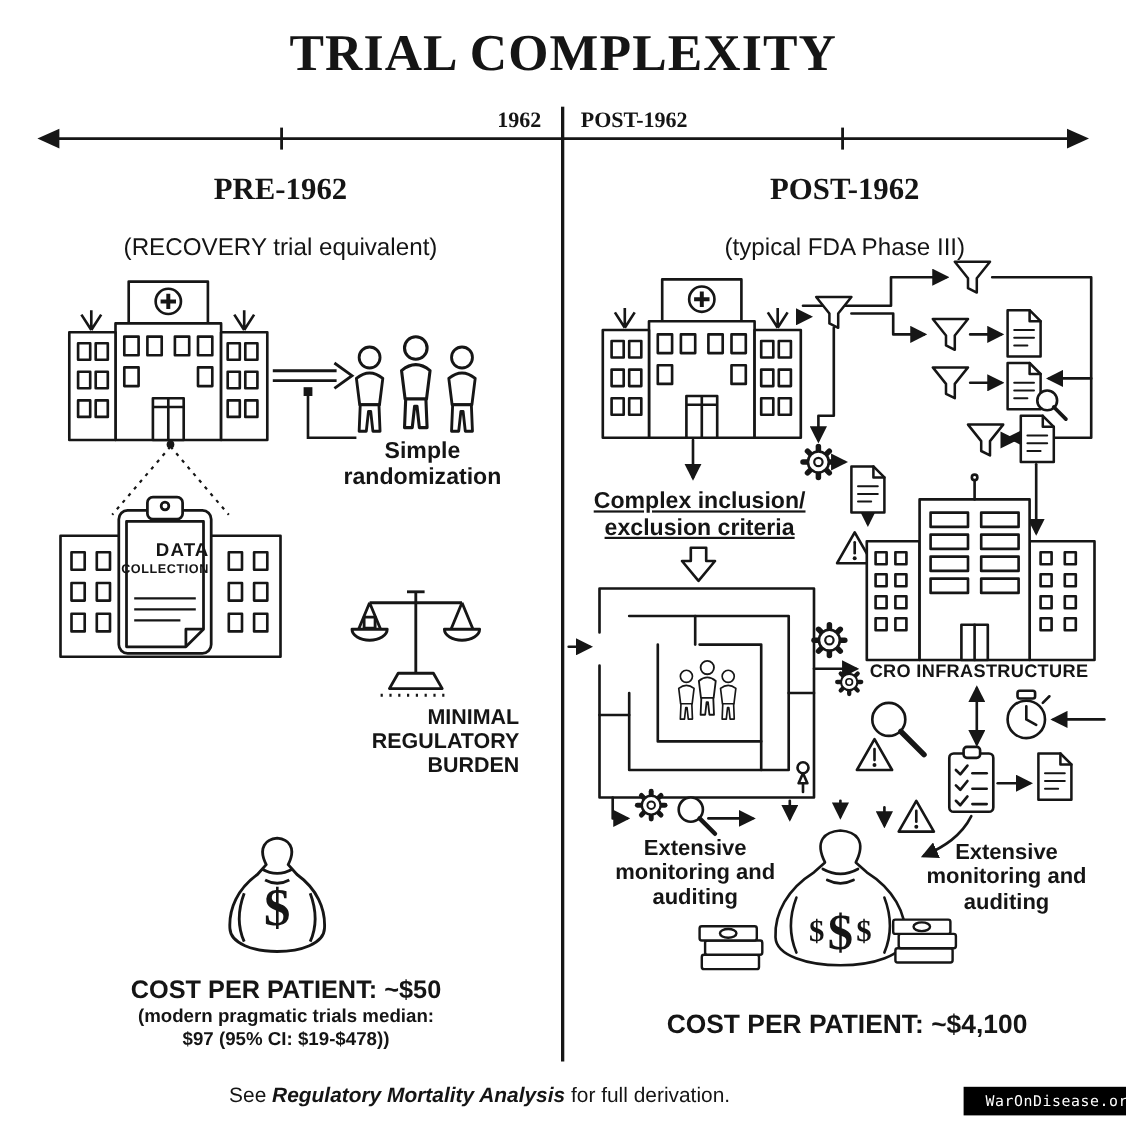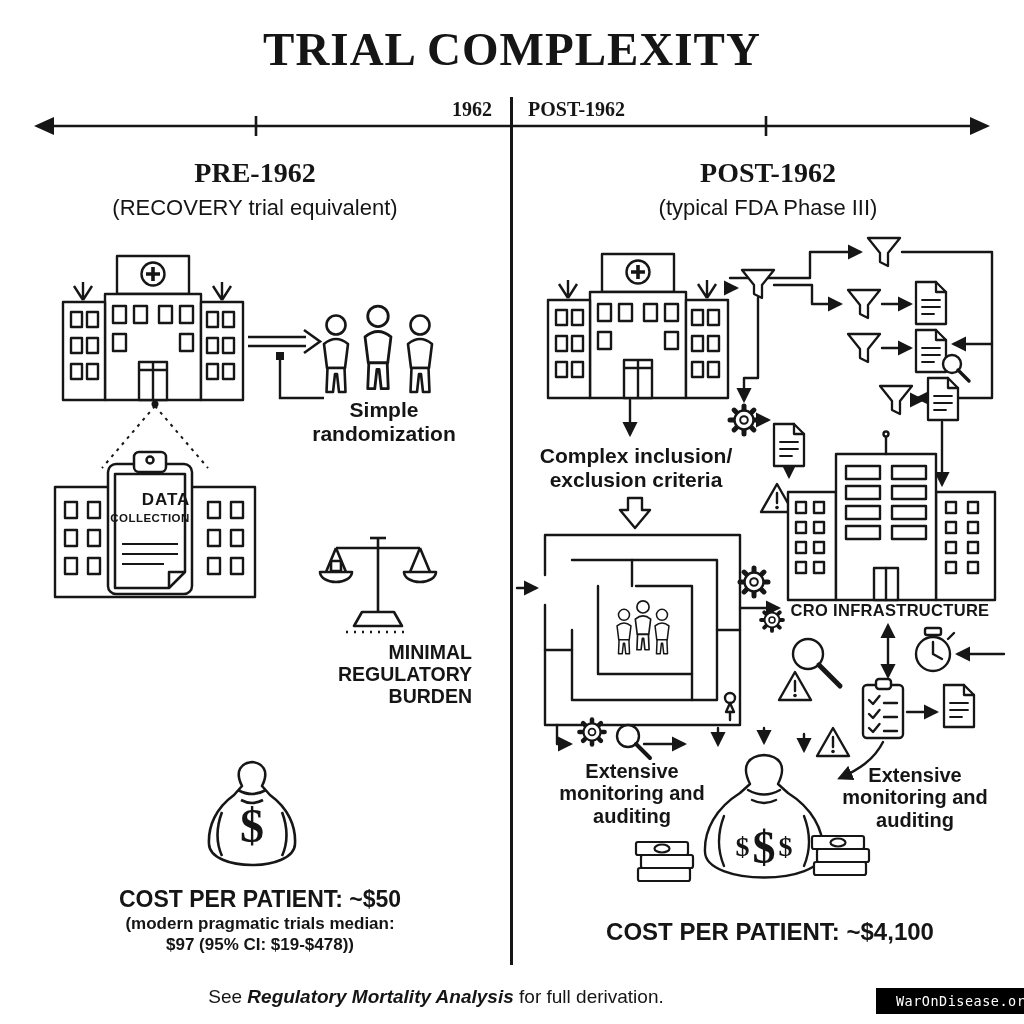--- a/index.html
+++ b/index.html
@@ -3,21 +3,21 @@
 <meta charset="utf-8">
 <style>
   html,body{margin:0;padding:0;}
   body{width:1024px;height:1024px;background:#fff;font-family:"Liberation Sans",sans-serif;color:#151515;}
   #canvas{position:relative;width:1024px;height:1024px;overflow:hidden;background:#fff;}
   .abs{position:absolute;}
   .ctr{text-align:center;}
   .serif{font-family:"Liberation Serif",serif;}
   .ttl{font-size:47px;font-weight:700;letter-spacing:1px;}
   .hd{font-size:28px;font-weight:700;line-height:1.05;}
-  .sub{font-size:22px;font-weight:400;margin-top:3px;}
+  .sub{font-size:22px;font-weight:400;margin-top:20px;}
   .tl-lbl{font-family:"Liberation Serif",serif;font-size:20px;font-weight:700;}
   .lbl{font-weight:700;line-height:1.12;}
   .cost{font-size:23px;font-weight:700;}
   .cost-big{font-size:24px;font-weight:700;}
   .note{font-size:17px;font-weight:600;line-height:1.2;}
   .clip-t{font-size:17px;font-weight:700;letter-spacing:1px;}
   .clip-s{font-size:11.5px;font-weight:700;letter-spacing:.5px;}
   .money{font-family:"Liberation Serif",serif;font-weight:700;}
   .money-row{display:flex;align-items:center;justify-content:center;gap:3px;}
   .wm{background:#000;color:#fff;font-family:"DejaVu Sans Mono",monospace;font-size:13.5px;line-height:26px;text-align:right;letter-spacing:.5px;padding-left:12px;}
@@ -400,21 +400,21 @@
         <path d="M240 570 q12 6 24 0"></path>
         <path d="M212 586 q-10 26 0 50"></path>
         <path d="M292 586 q10 26 0 50"></path>
       </g>
 
       <use href="#cashR" transform="translate(126,612)"></use>
       <use href="#cashR" transform="translate(302,606)"></use>
     </g>
   </svg>
 
-  <div class="abs ctr lbl" style="left:538px;top:444px;width:196px;font-size:21px;">Complex inclusion/ exclusion criteria</div>
+  <div class="abs ctr lbl" style="left:538px;top:444px;width:196px;font-size:21px;text-decoration:underline;">Complex inclusion/ exclusion criteria</div>
   <div class="abs ctr lbl" style="left:788px;top:601px;width:204px;font-size:16.5px;letter-spacing:.3px;">CRO INFRASTRUCTURE</div>
   <div class="abs ctr lbl" style="left:550px;top:760px;width:164px;font-size:20px;">Extensive monitoring and auditing</div>
   <div class="abs ctr lbl" style="left:833px;top:764px;width:164px;font-size:20px;">Extensive monitoring and auditing</div>
 
   <div class="abs money-row" style="left:714px;top:818px;width:100px;height:58px;">
     <span class="money" style="font-size:28px;">$</span>
     <span class="money" style="font-size:46px;">$</span>
     <span class="money" style="font-size:28px;">$</span>
   </div>
 

